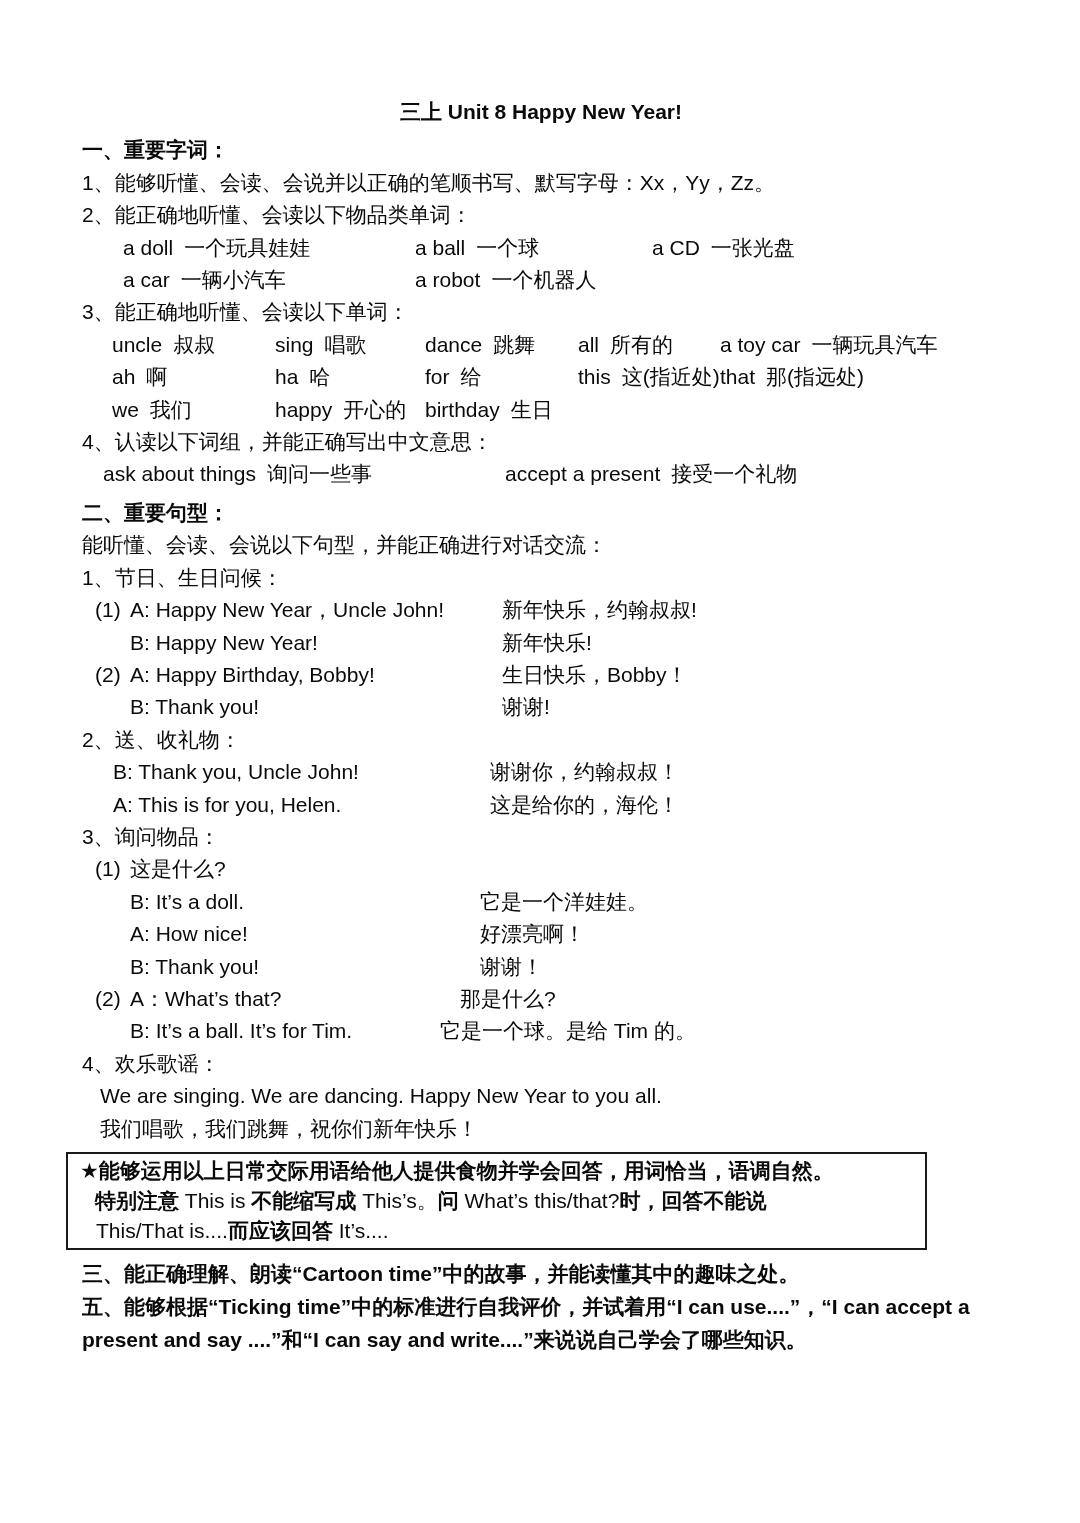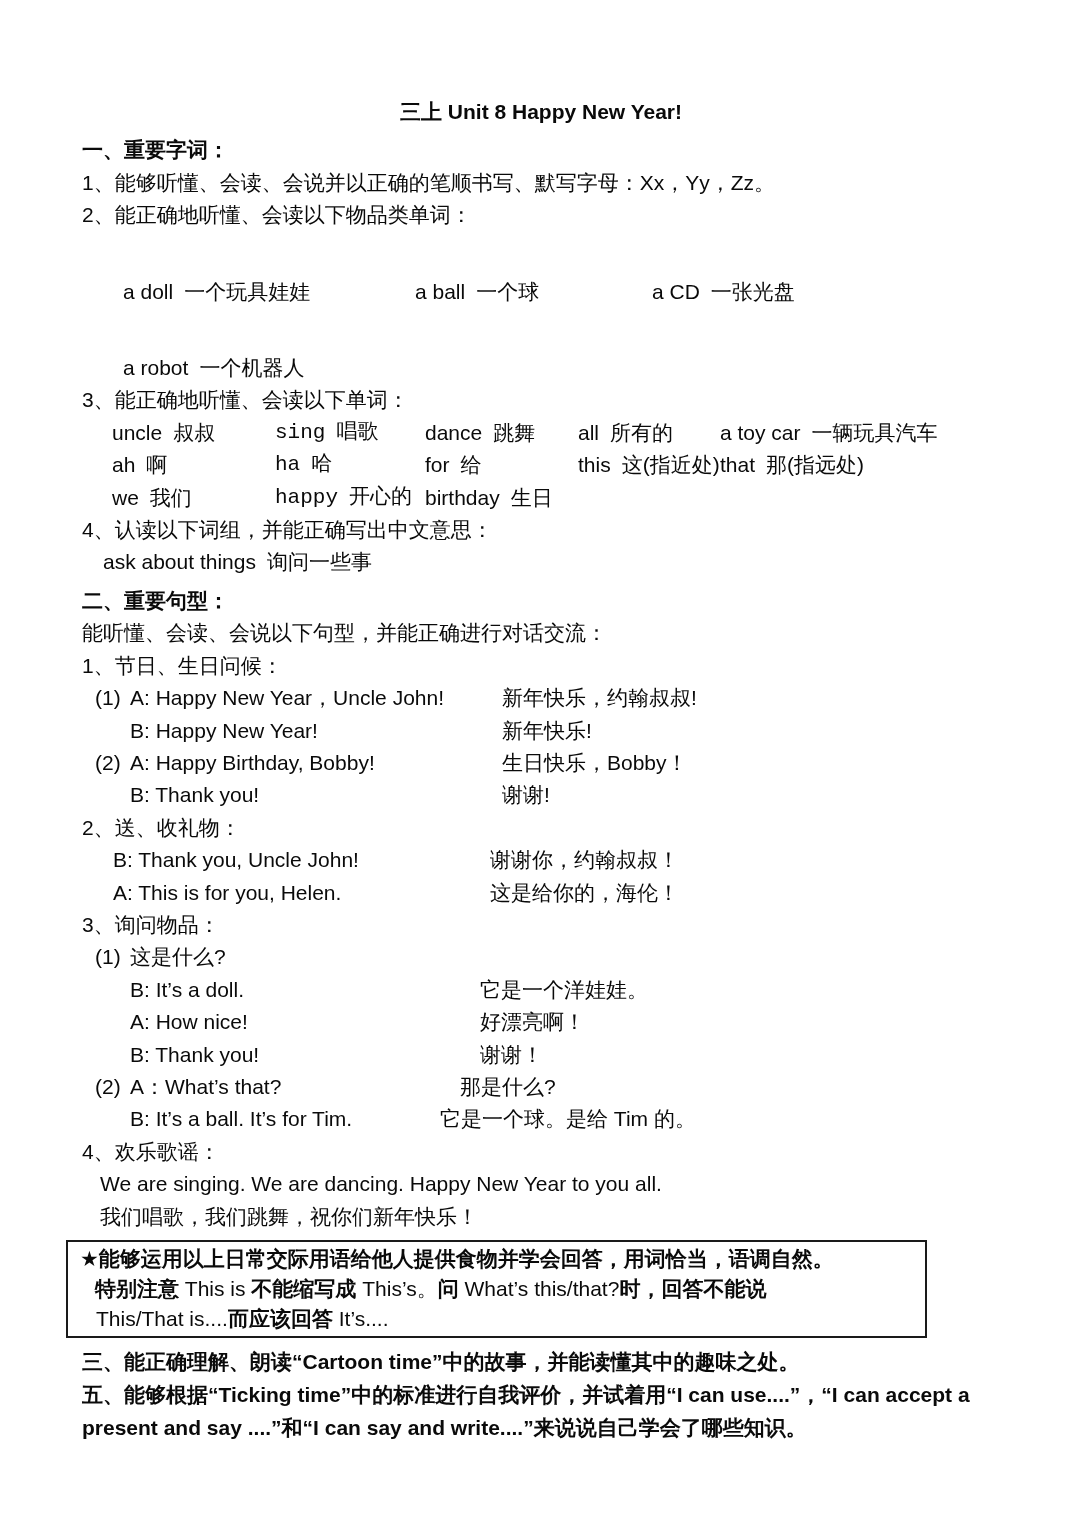--- a/index.html
+++ b/index.html
@@ -12,27 +12,27 @@
     box-sizing:border-box;
     width:1080px; height:1523px;
     padding:96px 80px 0 82px;
     font-size:21px; line-height:32.4px;
   }
   .title { text-align:center; font-weight:700; }
   .heading { font-weight:700; margin-top:6px; }
   .line { white-space:pre-wrap; }
   
   .wrow { display:flex; }
-  .ow { margin-left:41px;margin-top:44px; }
+  .ow { margin-left:41px; }
   .w3 { margin-left:30px; }
   .ph { margin-left:21px; }
   .pair { flex:none; }
   .pair .zh { margin-left:11px; }
   .w292 { width:292px; } .w237 { width:237px; }
-  .w163 { width:163px; } .w150 { width:150px;font-family:Liberation Mono, monospace; } .w153 { width:153px; } .w142 { width:142px; }
+  .w163 { width:163px; } .w150 { width:150px; } .w153 { width:153px; } .w142 { width:142px; }
   .w402 { width:402px; }
   
   .dlg { display:flex; margin-left:13px; white-space:pre-wrap; }
   .dlg .num { flex:none; width:35px; }
   .dlg .en  { flex:none; width:372px; }
   .dlg.q .en { width:350px; }
   .dlg .en.w330 { width:330px; }
   .dlg .en.w310 { width:310px; }
   .dlg2 { display:flex; margin-left:31px; white-space:pre-wrap; }
   .dlg2 .en { flex:none; width:377px; }
@@ -64,20 +64,21 @@
   <div class="heading">一、重要字词：</div>
   <div class="line">1、能够听懂、会读、会说并以正确的笔顺书写、默写字母：Xx，Yy，Zz。</div>
   <div class="line">2、能正确地听懂、会读以下物品类单词：</div>
 
   <div class="wrow ow">
     <span class="pair w292"><span>a doll</span><span class="zh">一个玩具娃娃</span></span>
     <span class="pair w237"><span>a ball</span><span class="zh">一个球</span></span>
     <span class="pair"><span>a CD</span><span class="zh">一张光盘</span></span>
   </div>
   <div class="wrow ow">
+    <span class="pair w292"><span>a car</span><span class="zh">一辆小汽车</span></span>
     <span class="pair"><span>a robot</span><span class="zh">一个机器人</span></span>
   </div>
 
   <div class="line">3、能正确地听懂、会读以下单词：</div>
 
   <div class="wrow w3">
     <span class="pair w163"><span>uncle</span><span class="zh">叔叔</span></span>
     <span class="pair w150"><span>sing</span><span class="zh">唱歌</span></span>
     <span class="pair w153"><span>dance</span><span class="zh">跳舞</span></span>
     <span class="pair w142"><span>all</span><span class="zh">所有的</span></span>
@@ -93,20 +94,21 @@
   <div class="wrow w3">
     <span class="pair w163"><span>we</span><span class="zh">我们</span></span>
     <span class="pair w150"><span>happy</span><span class="zh">开心的</span></span>
     <span class="pair"><span>birthday</span><span class="zh">生日</span></span>
   </div>
 
   <div class="line">4、认读以下词组，并能正确写出中文意思：</div>
 
   <div class="wrow ph">
     <span class="pair w402"><span>ask about things</span><span class="zh">询问一些事</span></span>
+    <span class="pair"><span>accept a present</span><span class="zh">接受一个礼物</span></span>
   </div>
 
   <div class="heading">二、重要句型：</div>
   <div class="line">能听懂、会读、会说以下句型，并能正确进行对话交流：</div>
 
   <div class="line">1、节日、生日问候：</div>
   <div class="dlg">
     <span class="num">(1)</span><span class="en">A: Happy New Year，Uncle John!</span><span>新年快乐，约翰叔叔!</span>
   </div>
   <div class="dlg">

